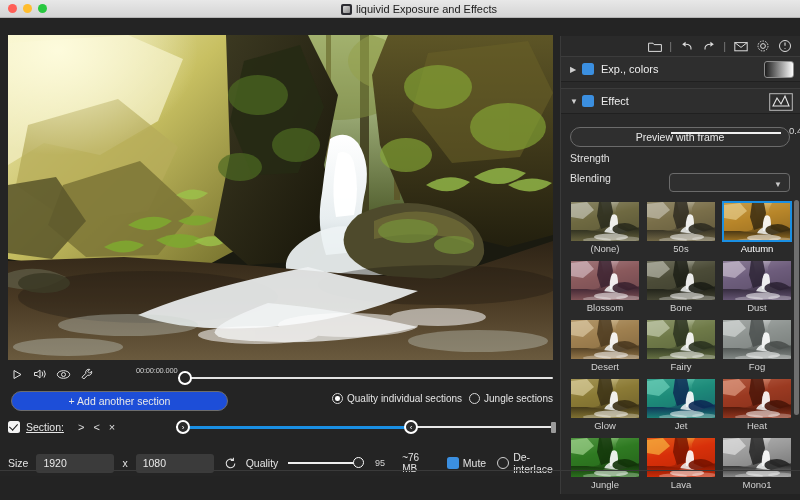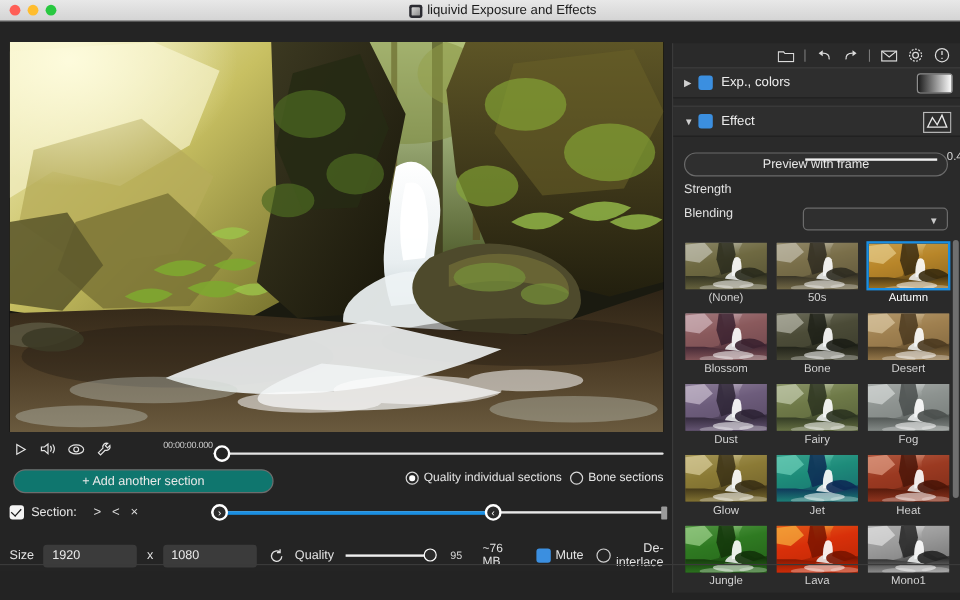--- a/index.html
+++ b/index.html
@@ -57,54 +57,54 @@
   }
   .seek-knob {
     position:absolute; left:170px; top:5px; width:14px; height:14px; border-radius:50%;
     background:#242424; border:2px solid #fff;
   }
 
   
   .addsec-row { position:absolute; left:8px; top:372px; width:545px; height:24px; }
   .add-btn {
     position:absolute; left:3px; top:1px; width:217px; height:20px;
-    border:1px solid #6d6d6d; border-radius:10px; background:#0f766e;
+    border:1px solid #6d6d6d; border-radius:10px; background:#1d4ed8;
     color:#e9e9e9; font-size:10.5px; display:flex; align-items:center; justify-content:center; gap:4px;
   }
   .radio-group { position:absolute; right:0; top:3px; display:flex; align-items:center; gap:7px; font-size:10px; color:#e4e4e4; }
   .radio { width:11px; height:11px; border-radius:50%; border:1.2px solid #d7d7d7; display:inline-block; position:relative; flex:0 0 auto;}
   .radio.on::after { content:""; position:absolute; left:2.3px; top:2.3px; width:4.4px; height:4.4px; border-radius:50%; background:#fff; }
   .radio-item { display:flex; align-items:center; gap:4px; }
 
   
   .section-row { position:absolute; left:8px; top:398px; width:545px; height:22px; display:flex; align-items:center; }
   .cbx { width:12px; height:12px; border-radius:2.5px; background:#f2f2f2; position:relative; flex:0 0 auto; }
   .cbx.on { background:#f4f4f4; }
   .cbx.on::after {
     content:""; position:absolute; left:3.2px; top:1.2px; width:4px; height:7px;
     border:solid #1a1a1a; border-width:0 1.6px 1.6px 0; transform: rotate(42deg);
   }
   .cbx.blue { background:#3b8fe0; }
   .cbx.blue::after { border-color:#fff; }
   .cbx.off { background:transparent; border:1.2px solid #cfcfcf; border-radius:50%; }
-  .sec-label { font-size:10.5px; color:#e6e6e6; margin-left:6px; }
+  .sec-label { font-size:10.5px; color:#e6e6e6; margin-left:6px;text-decoration:underline; }
   .sec-nav { display:flex; gap:9px; margin-left:14px; font-size:11px; color:#dedede; }
   .range-wrap { position:absolute; left:168px; top:4px; width:377px; height:14px; }
   .range-bg { position:absolute; left:0; top:6px; width:377px; height:2px; background:#e8e8e8; }
   .range-fill { position:absolute; left:5px; top:5.5px; width:230px; height:3px; background:#1a8fe3; }
   .range-knob {
     position:absolute; top:0; width:14px; height:14px; border-radius:50%;
     background:#2b2b2b; border:2px solid #fff; display:flex; align-items:center; justify-content:center;
     font-size:8px; color:#fff;
   }
   .range-end { position:absolute; right:-3px; top:2px; width:5px; height:11px; background:#9a9a9a; border-radius:1px; }
 
   
   .size-row { position:absolute; left:8px; top:433px; width:545px; height:24px; display:flex; align-items:center; }
-  .lbl { font-size:10.5px; color:#e3e3e3;text-align:right; }
+  .lbl { font-size:10.5px; color:#e3e3e3; }
   .numfield {
     width:78px; height:19px; background:#3b3b3b; border:none; border-radius:3px;
     color:#e9e9e9; font-size:10.5px; padding:0 7px;
     font-family:"Liberation Sans", sans-serif;
   }
   .qual-track { width:92px; height:2px; background:#efefef; position:relative; }
   .qual-knob { position:absolute; right:-5px; top:-5px; width:11px; height:11px; border-radius:50%; background:#2b2b2b; border:1.6px solid #fff; }
 
   
   .right-panel { position:absolute; left:560px; top:18px; width:240px; height:458px; background:#2a2a2a; border-left:1px solid #3a3a3a; }
@@ -350,21 +350,21 @@
 
     <div class="addsec-row">
       <div class="add-btn">+ Add another section</div>
       <div class="radio-group">
         <span class="radio-item">
           <span class="radio on"></span>
           <span>Quality individual sections</span>
         </span>
         <span class="radio-item">
           <span class="radio"></span>
-          <span>Bone sections</span>
+          <span>Jungle sections</span>
         </span>
       </div>
     </div>
 
     <div class="section-row">
       <span class="cbx on"></span>
       <span class="sec-label">Section:</span>
       <span class="sec-nav">
         <span>&gt;</span>
         <span>&lt;</span>
@@ -631,20 +631,50 @@
                   <ellipse cx="26" cy="38" rx="14" ry="2.6" fill="#ffffff" opacity="0.3"></ellipse>
                   <ellipse cx="57" cy="37" rx="12" ry="2.4" fill="#ffffff" opacity="0.28"></ellipse>
                 </svg>
               </div>
               <div class="cap">Bone</div>
             </div>
             <div class="cell">
               <div class="thumb">
                 <svg width="70" height="41" viewBox="0 0 70 41" preserveAspectRatio="none">
                   <defs>
+                    <linearGradient id="g6" x1="0" y1="0" x2="0.4" y2="1">
+                      <stop offset="0%" stop-color="#ded4e2"></stop>
+                      <stop offset="45%" stop-color="#6d5d7c"></stop>
+                      <stop offset="100%" stop-color="#2d2435"></stop>
+                    </linearGradient>
+                    <linearGradient id="h6" x1="0" y1="0" x2="0" y2="1">
+                      <stop offset="0%" stop-color="#2d2435"></stop>
+                      <stop offset="100%" stop-color="#6d5d7c"></stop>
+                    </linearGradient>
+                  </defs>
+                  <rect width="70" height="41" fill="url(#g6)"></rect>
+                  <path d="M0,0 L30,0 L33,14 L28,27 L16,30 L0,28 Z" fill="#6d5d7c" opacity="0.75"></path>
+                  <path d="M0,2 L16,0 L23,8 L12,17 L0,15 Z" fill="#ded4e2" opacity="0.55"></path>
+                  <path d="M28,0 L40,0 L42,10 L39,24 L30,27 L26,14 Z" fill="#2d2435" opacity="0.85"></path>
+                  <path d="M48,0 L70,0 L70,25 L58,27 L46,20 L45,6 Z" fill="#6d5d7c" opacity="0.7"></path>
+                  <path d="M41,13 q3,-2 5,1 q2,7 0,13 l-7,1 q-1,-9 2,-15 Z" fill="#ffffff" opacity="0.9"></path>
+                  <path d="M38,25 q6,-2 12,2 q8,4 18,5 l-34,2 q-3,-5 4,-9 Z" fill="#f2f5f5" opacity="0.85"></path>
+                  <path d="M45,23 q9,-4 17,0 q6,3 6,6 q-2,4 -11,4 q-12,0 -15,-4 q-2,-4 3,-6 Z" fill="#2d2435" opacity="0.9"></path>
+                  <path d="M0,28 L16,28 L32,30 L48,32 L70,26 L70,41 L0,41 Z" fill="url(#h6)"></path>
+                  <ellipse cx="40" cy="35" rx="17" ry="3.4" fill="#ffffff" opacity="0.55"></ellipse>
+                  <ellipse cx="26" cy="38" rx="14" ry="2.6" fill="#ffffff" opacity="0.3"></ellipse>
+                  <ellipse cx="57" cy="37" rx="12" ry="2.4" fill="#ffffff" opacity="0.28"></ellipse>
+                </svg>
+              </div>
+              <div class="cap">Dust</div>
+            </div>
+            <div class="cell">
+              <div class="thumb">
+                <svg width="70" height="41" viewBox="0 0 70 41" preserveAspectRatio="none">
+                  <defs>
                     <linearGradient id="g5" x1="0" y1="0" x2="0.4" y2="1">
                       <stop offset="0%" stop-color="#e9d9b6"></stop>
                       <stop offset="45%" stop-color="#9f8050"></stop>
                       <stop offset="100%" stop-color="#4b3a20"></stop>
                     </linearGradient>
                     <linearGradient id="h5" x1="0" y1="0" x2="0" y2="1">
                       <stop offset="0%" stop-color="#4b3a20"></stop>
                       <stop offset="100%" stop-color="#9f8050"></stop>
                     </linearGradient>
                   </defs>
@@ -661,50 +691,20 @@
                   <ellipse cx="26" cy="38" rx="14" ry="2.6" fill="#ffffff" opacity="0.3"></ellipse>
                   <ellipse cx="57" cy="37" rx="12" ry="2.4" fill="#ffffff" opacity="0.28"></ellipse>
                 </svg>
               </div>
               <div class="cap">Desert</div>
             </div>
             <div class="cell">
               <div class="thumb">
                 <svg width="70" height="41" viewBox="0 0 70 41" preserveAspectRatio="none">
                   <defs>
-                    <linearGradient id="g6" x1="0" y1="0" x2="0.4" y2="1">
-                      <stop offset="0%" stop-color="#ded4e2"></stop>
-                      <stop offset="45%" stop-color="#6d5d7c"></stop>
-                      <stop offset="100%" stop-color="#2d2435"></stop>
-                    </linearGradient>
-                    <linearGradient id="h6" x1="0" y1="0" x2="0" y2="1">
-                      <stop offset="0%" stop-color="#2d2435"></stop>
-                      <stop offset="100%" stop-color="#6d5d7c"></stop>
-                    </linearGradient>
-                  </defs>
-                  <rect width="70" height="41" fill="url(#g6)"></rect>
-                  <path d="M0,0 L30,0 L33,14 L28,27 L16,30 L0,28 Z" fill="#6d5d7c" opacity="0.75"></path>
-                  <path d="M0,2 L16,0 L23,8 L12,17 L0,15 Z" fill="#ded4e2" opacity="0.55"></path>
-                  <path d="M28,0 L40,0 L42,10 L39,24 L30,27 L26,14 Z" fill="#2d2435" opacity="0.85"></path>
-                  <path d="M48,0 L70,0 L70,25 L58,27 L46,20 L45,6 Z" fill="#6d5d7c" opacity="0.7"></path>
-                  <path d="M41,13 q3,-2 5,1 q2,7 0,13 l-7,1 q-1,-9 2,-15 Z" fill="#ffffff" opacity="0.9"></path>
-                  <path d="M38,25 q6,-2 12,2 q8,4 18,5 l-34,2 q-3,-5 4,-9 Z" fill="#f2f5f5" opacity="0.85"></path>
-                  <path d="M45,23 q9,-4 17,0 q6,3 6,6 q-2,4 -11,4 q-12,0 -15,-4 q-2,-4 3,-6 Z" fill="#2d2435" opacity="0.9"></path>
-                  <path d="M0,28 L16,28 L32,30 L48,32 L70,26 L70,41 L0,41 Z" fill="url(#h6)"></path>
-                  <ellipse cx="40" cy="35" rx="17" ry="3.4" fill="#ffffff" opacity="0.55"></ellipse>
-                  <ellipse cx="26" cy="38" rx="14" ry="2.6" fill="#ffffff" opacity="0.3"></ellipse>
-                  <ellipse cx="57" cy="37" rx="12" ry="2.4" fill="#ffffff" opacity="0.28"></ellipse>
-                </svg>
-              </div>
-              <div class="cap">Dust</div>
-            </div>
-            <div class="cell">
-              <div class="thumb">
-                <svg width="70" height="41" viewBox="0 0 70 41" preserveAspectRatio="none">
-                  <defs>
                     <linearGradient id="g7" x1="0" y1="0" x2="0.4" y2="1">
                       <stop offset="0%" stop-color="#d9e0c6"></stop>
                       <stop offset="45%" stop-color="#6f7a48"></stop>
                       <stop offset="100%" stop-color="#2b3320"></stop>
                     </linearGradient>
                     <linearGradient id="h7" x1="0" y1="0" x2="0" y2="1">
                       <stop offset="0%" stop-color="#2b3320"></stop>
                       <stop offset="100%" stop-color="#6f7a48"></stop>
                     </linearGradient>
                   </defs>

